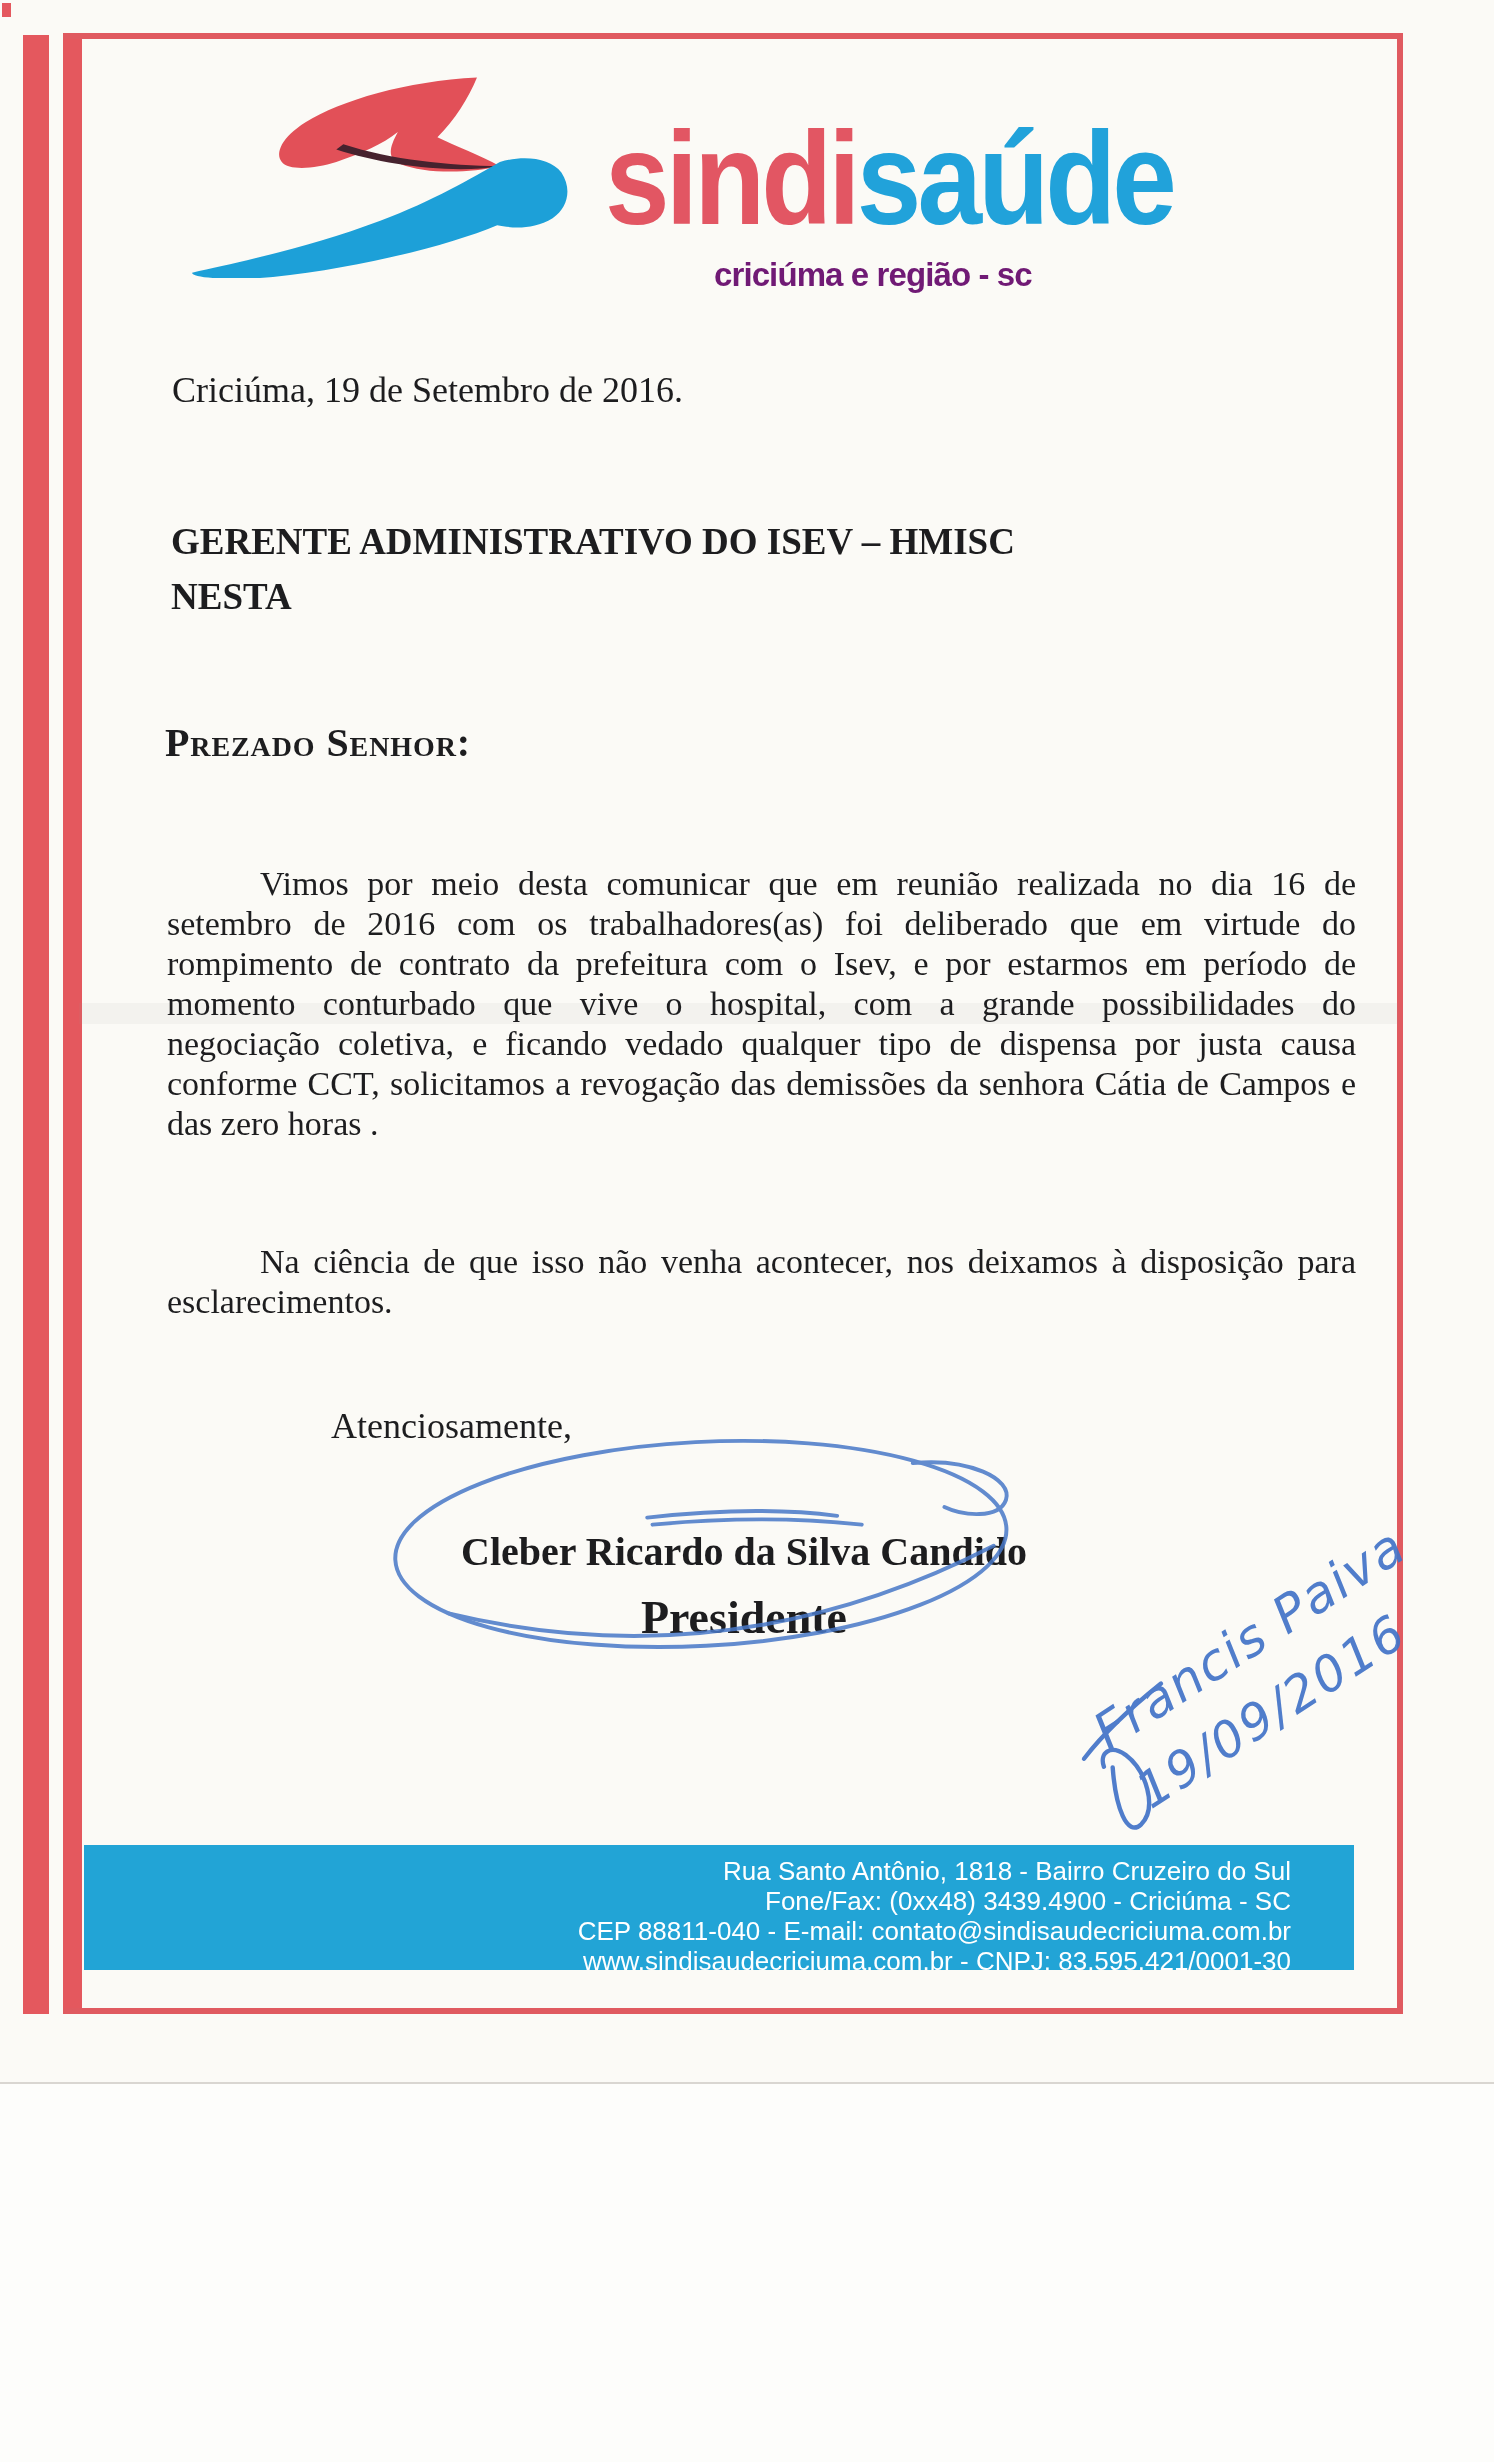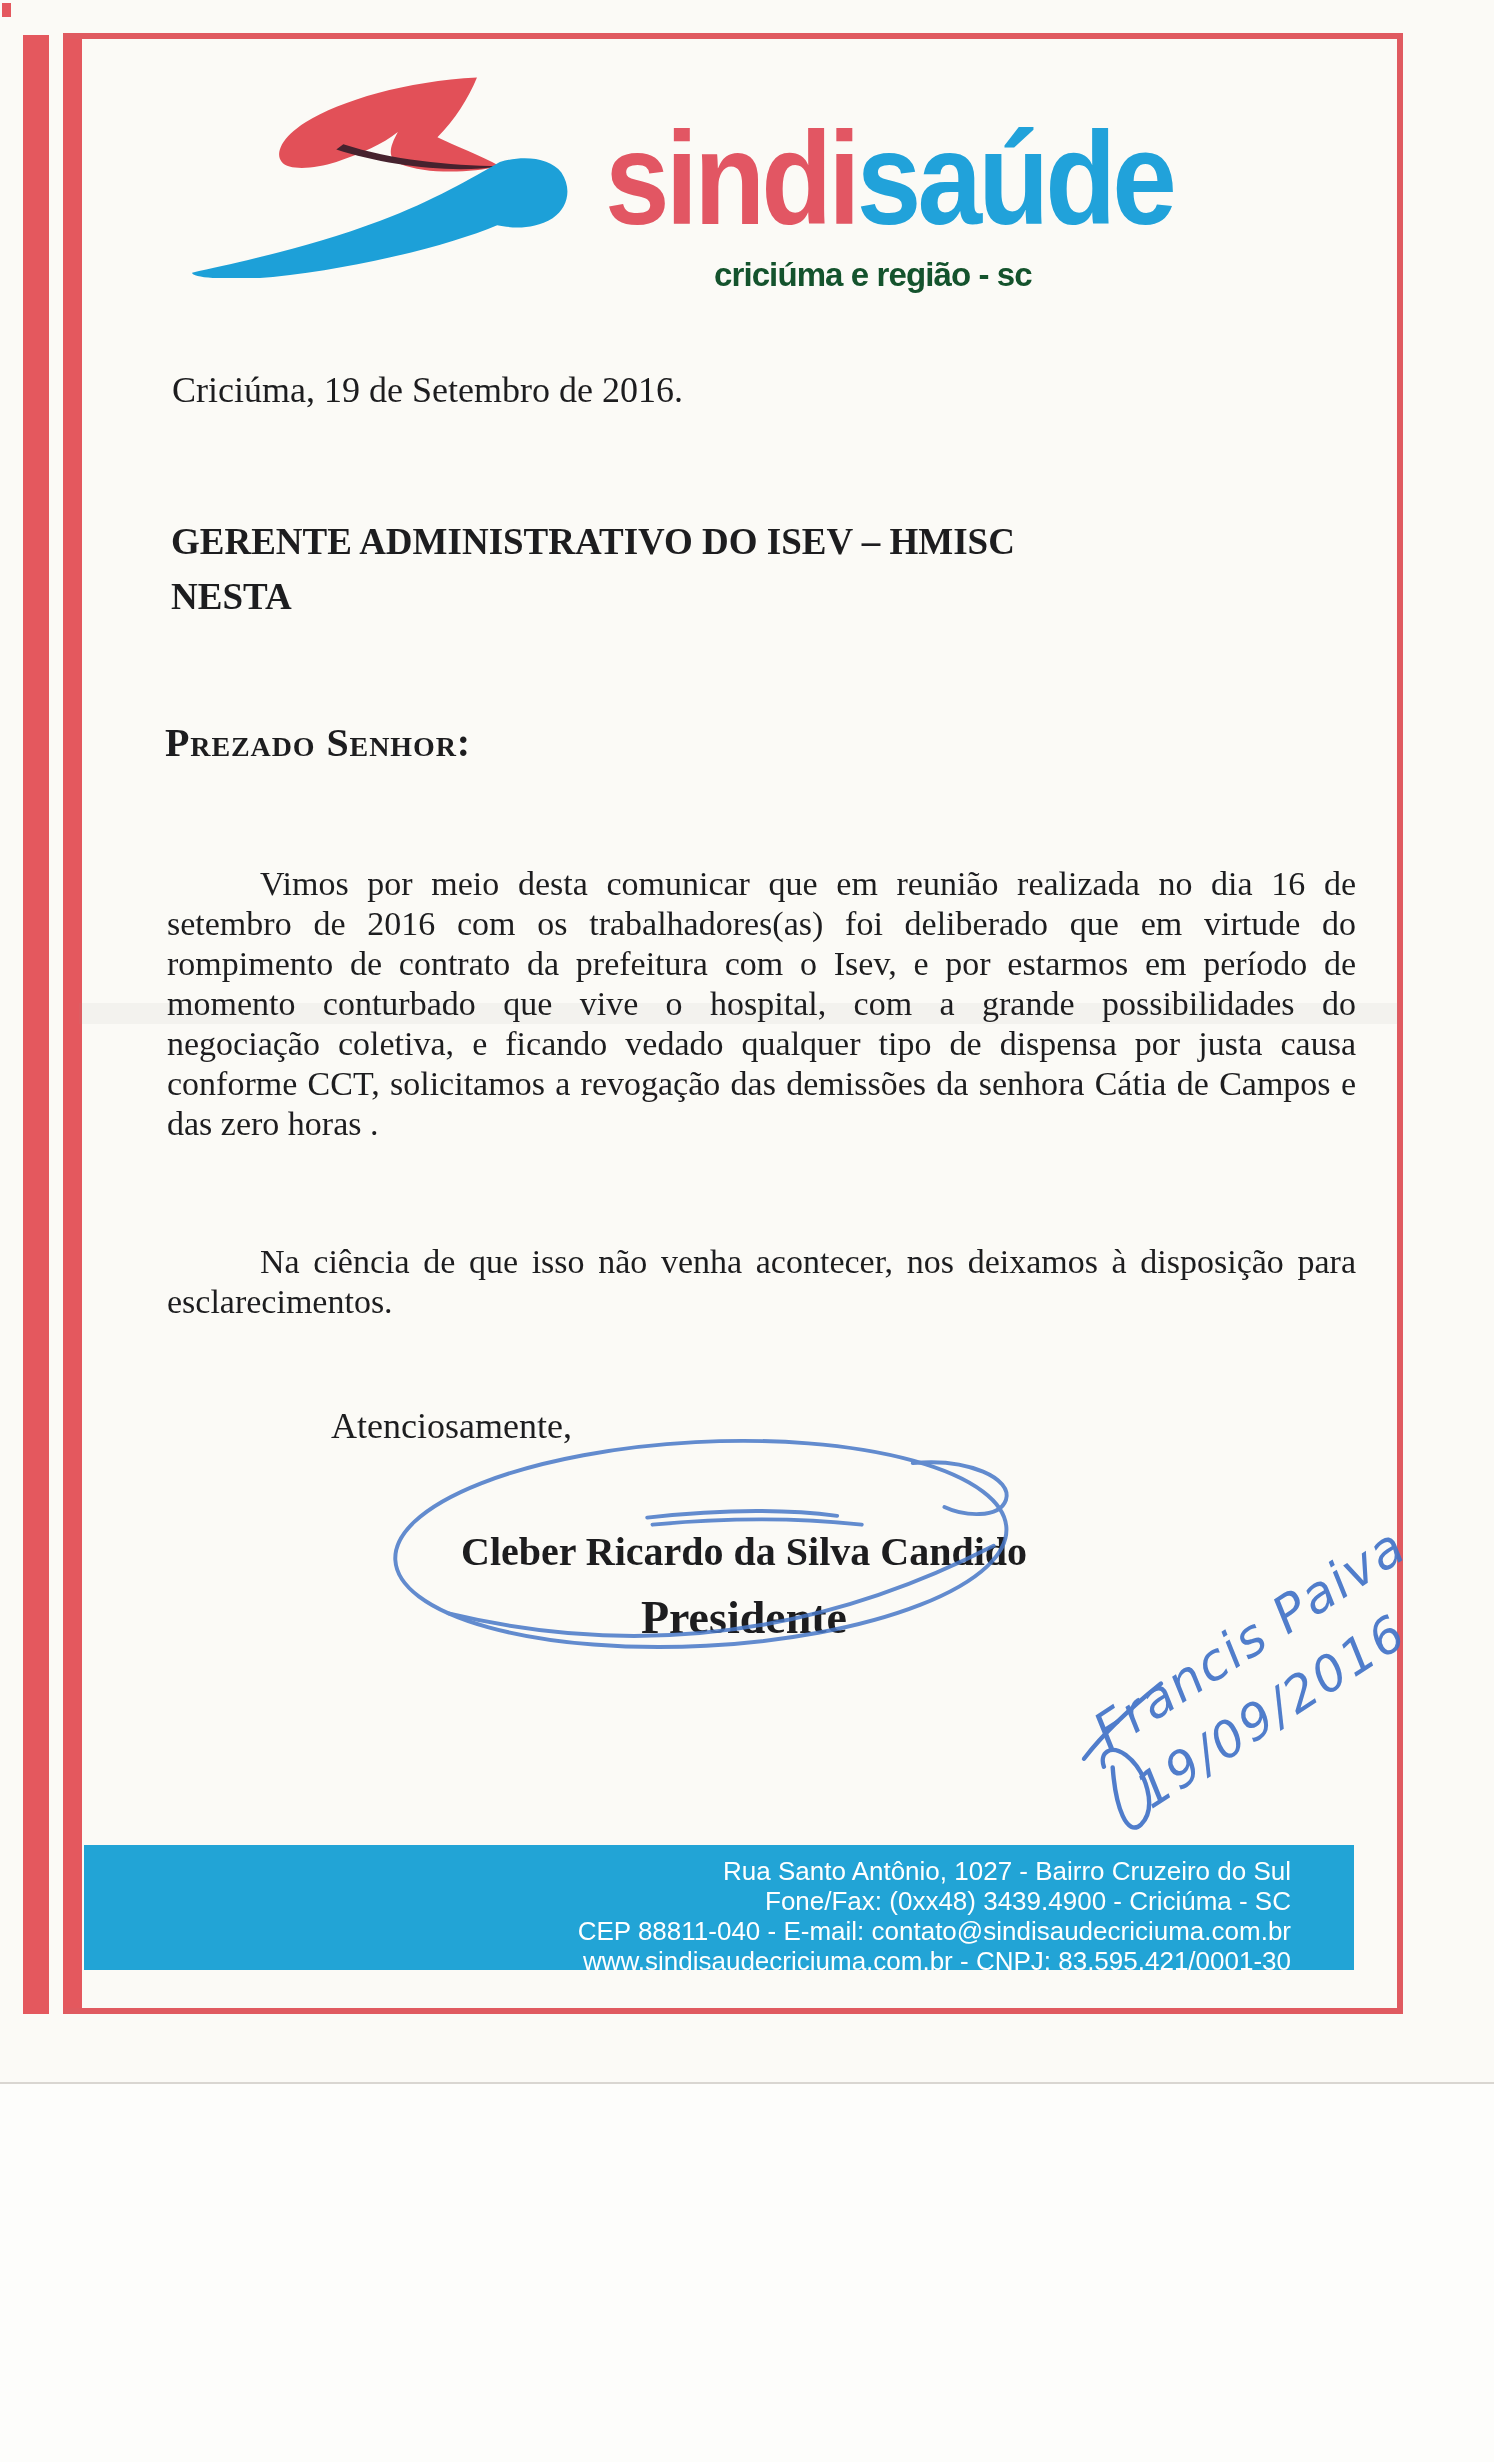--- a/index.html
+++ b/index.html
@@ -28,21 +28,21 @@
     font-weight:bold;font-size:132px;line-height:132px;
     letter-spacing:-4.4px;white-space:nowrap;
     transform:scaleX(.88);transform-origin:left top;
   }
   .brand .red{color:#e25663;}
   .brand .blue{color:#21a2da;}
   .tagline{
     position:absolute;left:714px;top:256px;
     font-family:"Liberation Sans", sans-serif;
     font-weight:bold;font-size:33px;letter-spacing:-0.9px;
-    color:#14532d;white-space:nowrap;
+    color:#701a75;white-space:nowrap;
   }
   
   .date-line{position:absolute;left:172px;top:361px;font-size:36px;margin-top:8px;}
   .addressee{position:absolute;left:171px;top:514px;font-size:37px;font-weight:bold;line-height:55px;}
   .salutation{
     position:absolute;left:165px;top:719px;
     font-size:40px;font-weight:bold;font-variant:small-caps;letter-spacing:0.9px;
   }
   .body-par{position:absolute;left:167px;width:1189px;font-size:34px;line-height:40px;}
   .par1{top:864px;}
@@ -151,21 +151,21 @@
       <g fill="none" stroke="#4273c8" stroke-width="5" stroke-linecap="round">
         <path d="M 52,276 C 30,316 22,352 44,348 C 70,342 82,300 72,272 C 64,252 48,254 44,270"></path>
         <path d="M 30,250 C 70,236 110,230 150,226"></path>
       </g>
       <text x="58" y="258" font-family="DejaVu Sans, sans-serif" font-style="italic" font-size="58" letter-spacing="2" fill="#4273c8">Francis Paiva</text>
       <text x="62" y="340" font-family="DejaVu Sans, sans-serif" font-style="italic" font-size="56" letter-spacing="3" fill="#4273c8">19/09/2016</text>
     </g>
   </svg>
 
   <div class="footer-bar">
-      <div class="footer-line">Rua Santo Antônio, 1027 - Bairro Cruzeiro do Sul</div>
+      <div class="footer-line">Rua Santo Antônio, 1818 - Bairro Cruzeiro do Sul</div>
       <div class="footer-line">Fone/Fax: (0xx48) 3439.4900 - Criciúma - SC</div>
       <div class="footer-line">CEP 88811-040 - E-mail: contato@sindisaudecriciuma.com.br</div>
       <div class="footer-line">www.sindisaudecriciuma.com.br - CNPJ: 83.595.421/0001-30</div>
     </div>
 
   <div class="paper-edge"></div>
   <div class="paper-below"></div>
 
 </div>
 

